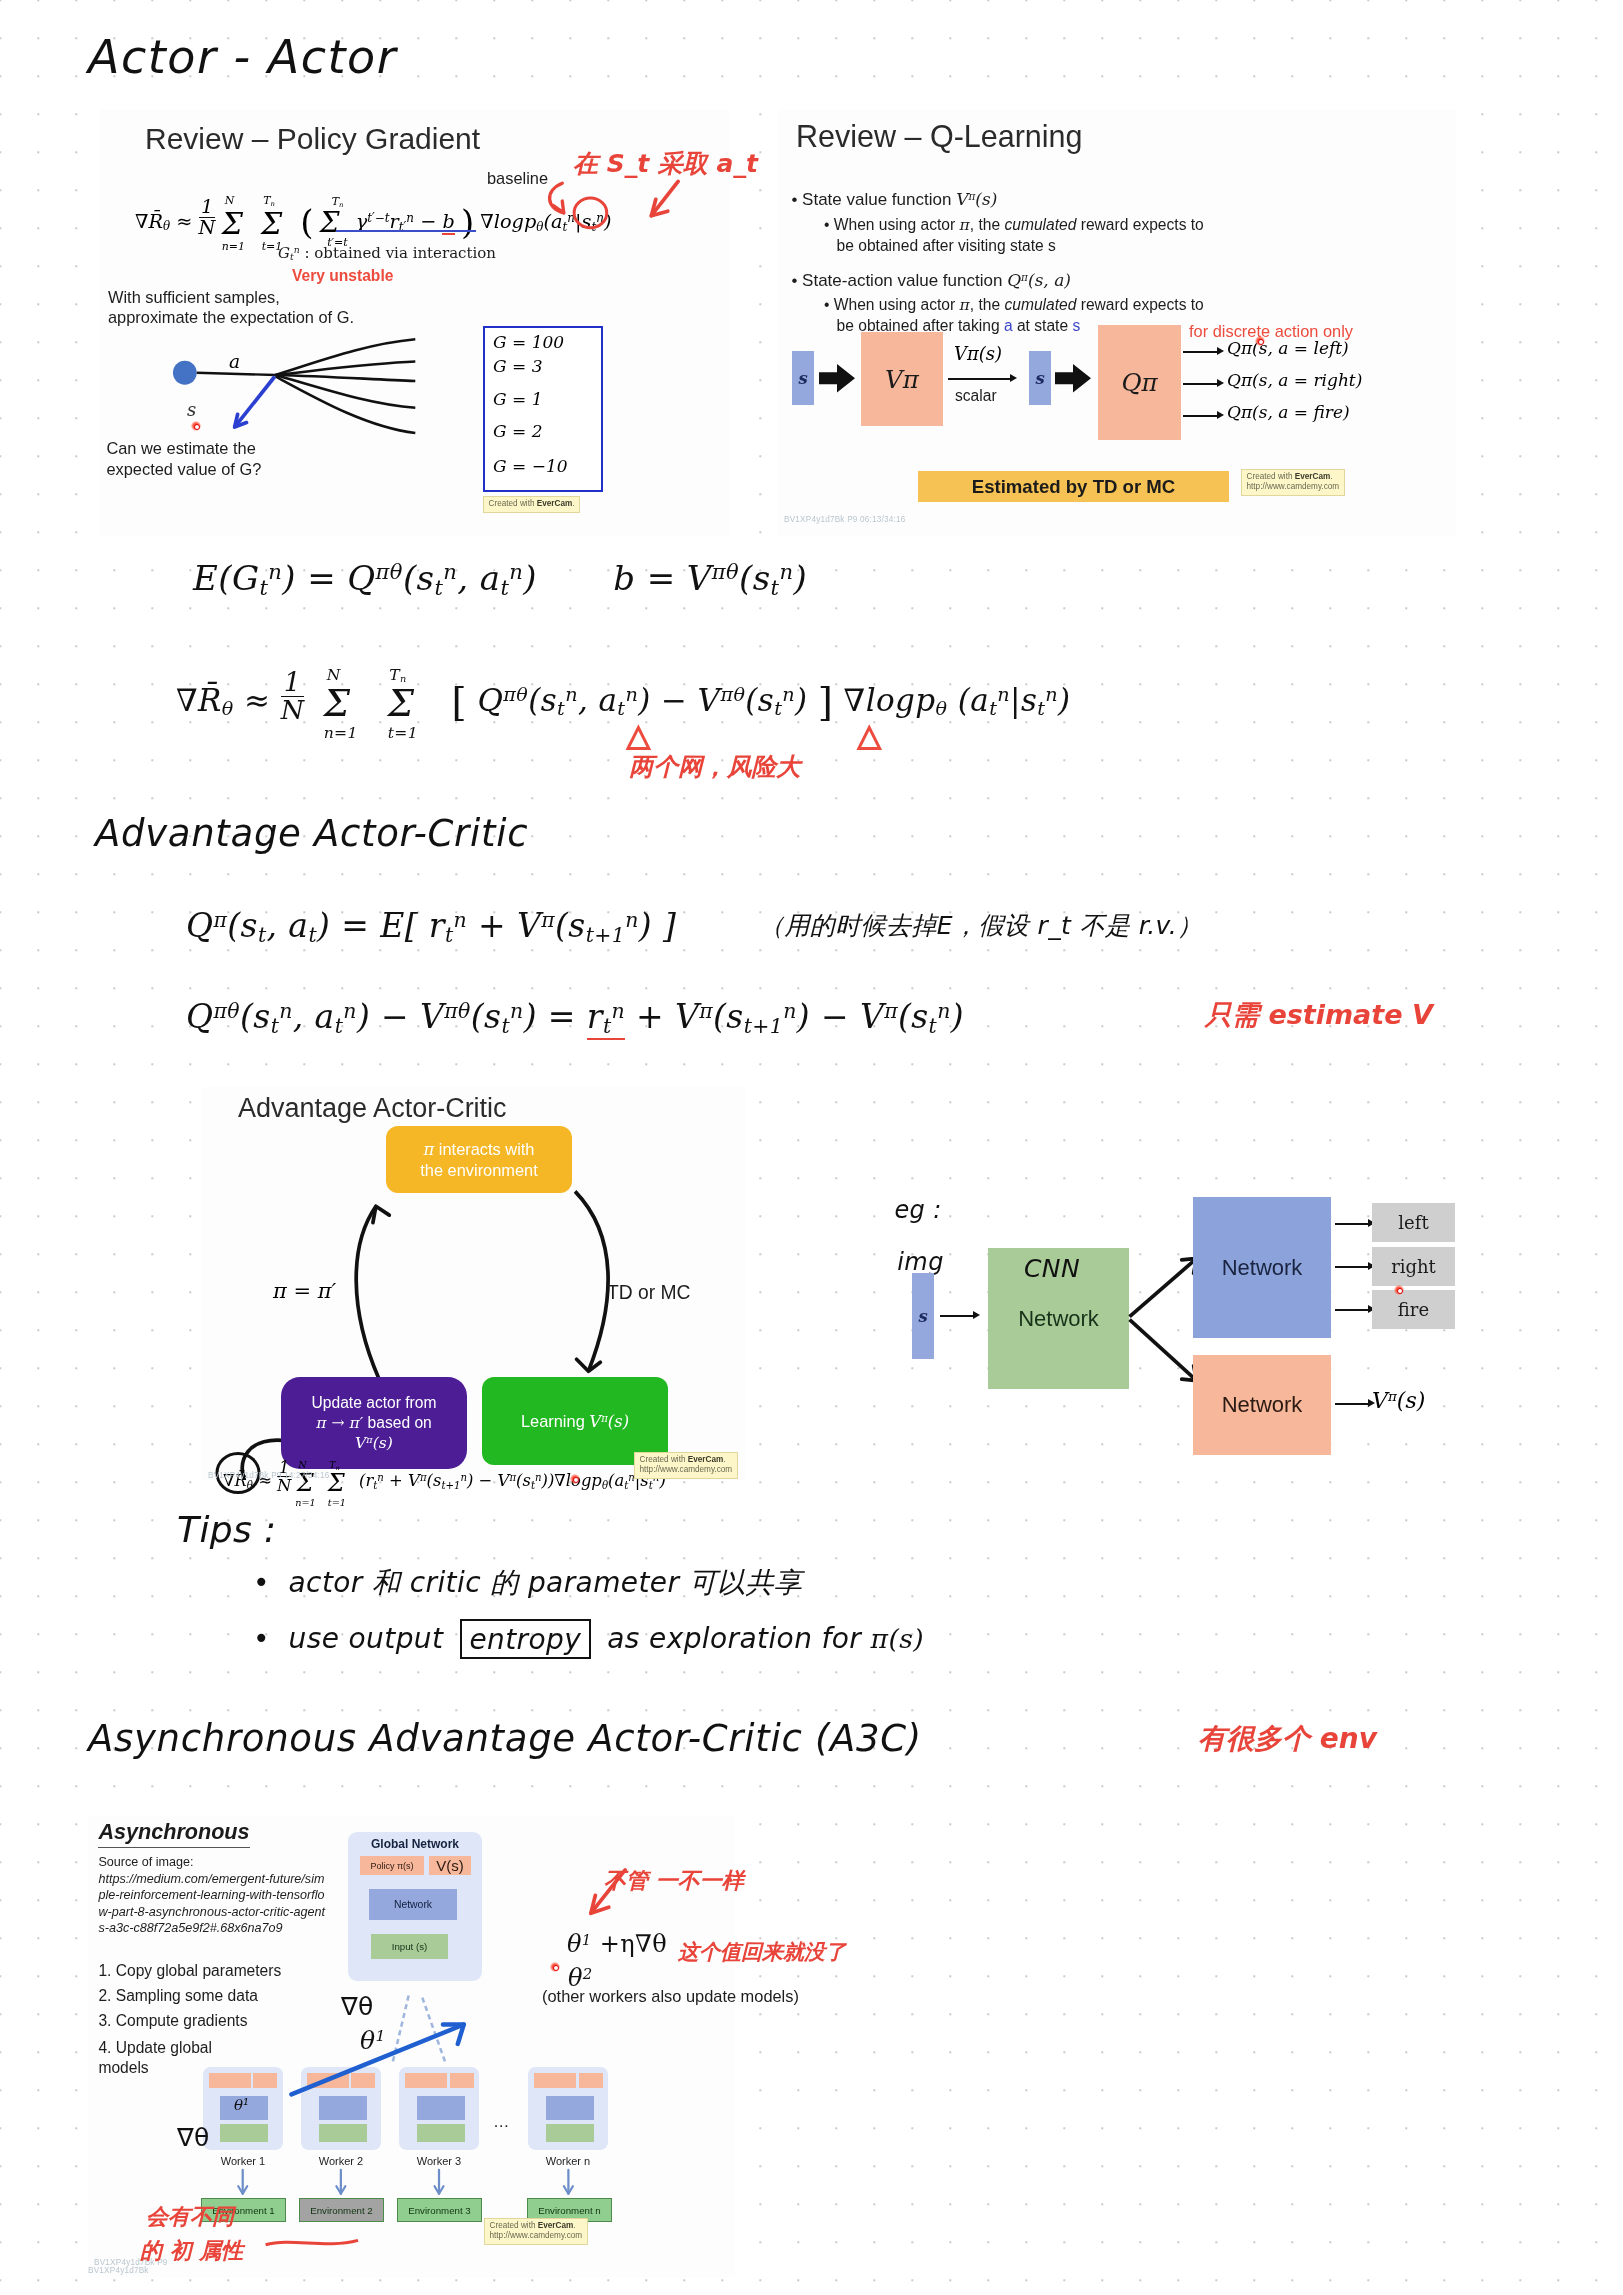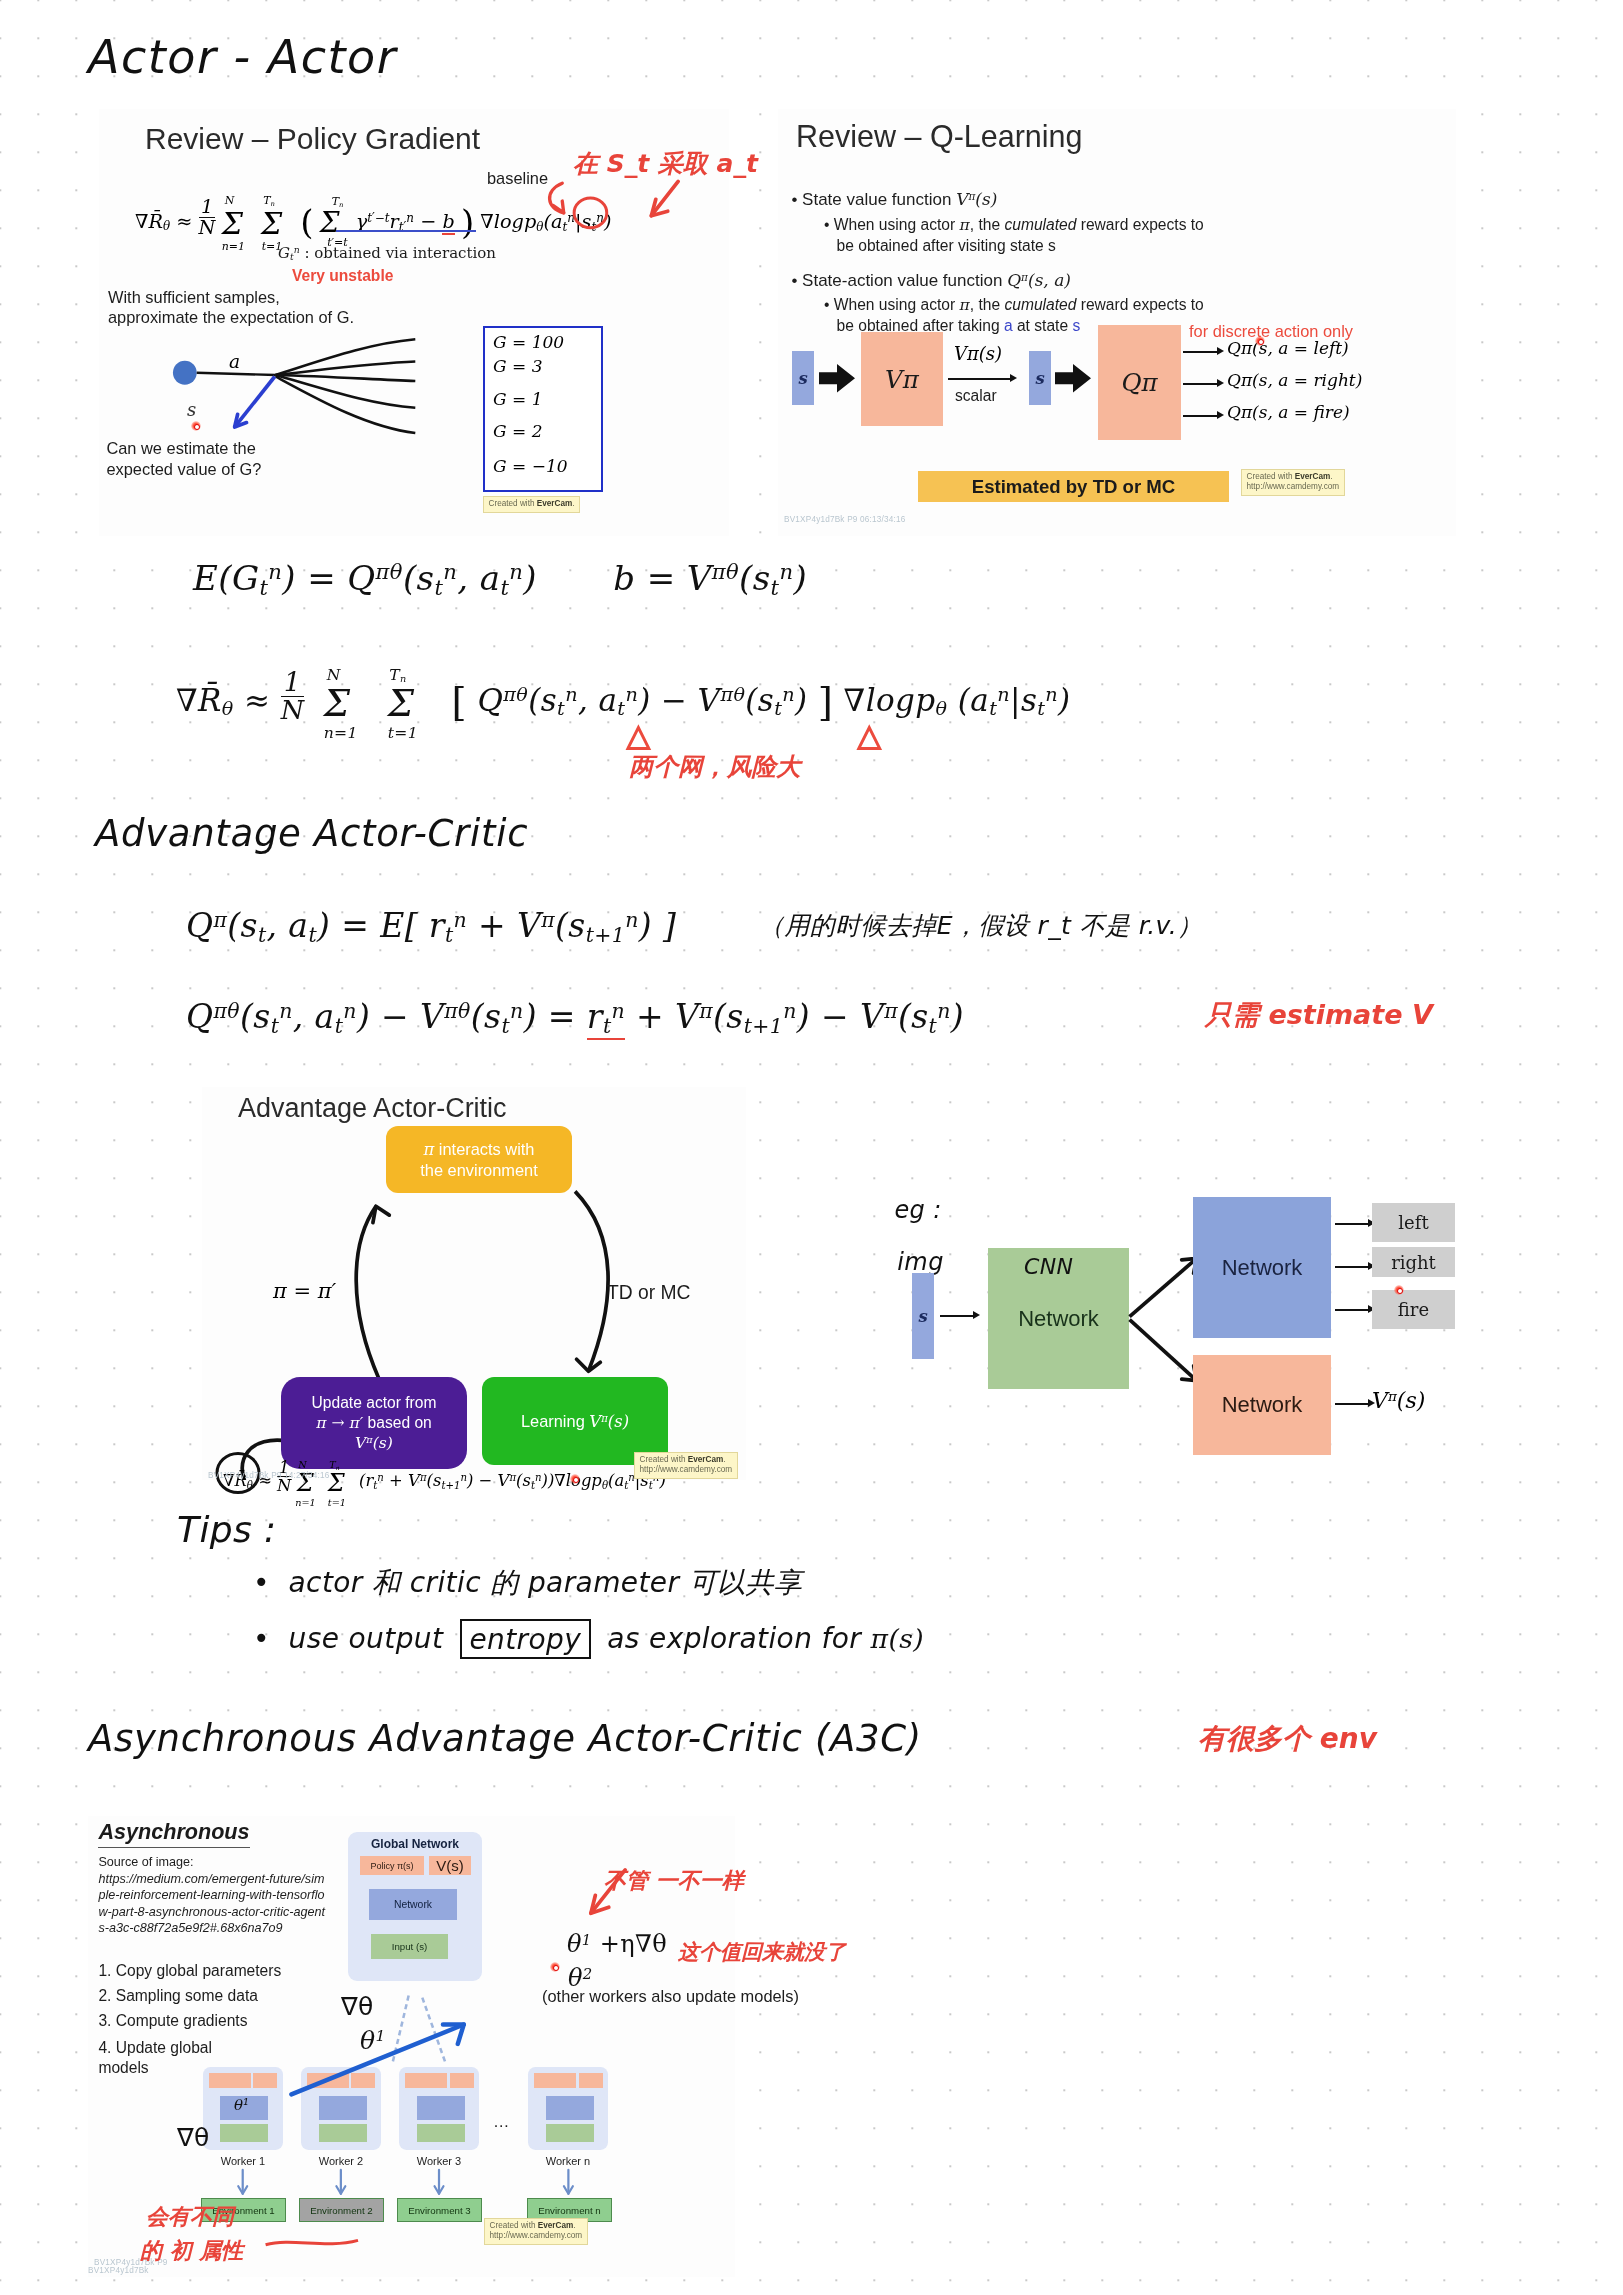--- a/index.html
+++ b/index.html
@@ -308,36 +308,36 @@
 
 <div class="layer" style="left:878px;top:1190px;width:595px;height:298px;">
 
   <div class="hw" style="position:absolute;left:16.4px;top:6px;font-size:24px;font-style:italic;">eg :</div>
   <div class="hw" style="position:absolute;left:19.3px;top:58px;font-size:24px;font-style:italic;">img</div>
 
   <div class="box bx-blue" style="left:34px;top:83px;width:22px;height:86px;font-family:'DejaVu Serif',serif;font-style:italic;font-weight:700;font-size:16.4px;color:#1b2a5e;">s</div>
   <div class="arrow-r" style="left:62px;top:125px;width:33px;"></div>
 
   <div class="box bx-green" style="left:110px;top:58px;width:141px;height:141px;font-family:'Liberation Sans',sans-serif;font-size:22px;color:#18321a;">Network</div>
-  <div class="hw" style="position:absolute;left:146px;top:64px;font-size:22px;font-style:italic;">CNN</div>
+  <div class="hw" style="position:absolute;left:146px;top:64px;font-size:25px;font-style:italic;">CNN</div>
 
   <svg style="position:absolute;left:250px;top:58px;" width="97" height="149" viewBox="0 0 130 200">
     <path d="M2 92 L92 14" stroke="#111" stroke-width="5" fill="none"></path>
     <path d="M92 14 l-20 2 M92 14 l-4 20" stroke="#111" stroke-width="5" fill="none" stroke-linecap="round"></path>
     <path d="M2 96 L92 178" stroke="#111" stroke-width="5" fill="none"></path>
     <path d="M92 178 l-20 -2 M92 178 l-4 -20" stroke="#111" stroke-width="5" fill="none" stroke-linecap="round"></path>
   </svg>
 
   <div class="box bx-bluebig" style="left:315px;top:7.4px;width:138px;height:141px;font-family:'Liberation Sans',sans-serif;font-size:22px;color:#1a2340;">Network</div>
   <div class="box bx-salmon" style="left:315px;top:165px;width:138px;height:100px;font-family:'Liberation Sans',sans-serif;font-size:22px;color:#2b1a12;">Network</div>
 
   <div class="arrow-r" style="left:457px;top:33px;width:33px;"></div>
   <div class="box bx-gray" style="left:494px;top:13.4px;width:83px;height:39px;font-family:'DejaVu Serif',serif;font-size:18px;color:#1b1b1b;">left</div>
   <div class="arrow-r" style="left:457px;top:76px;width:33px;"></div>
-  <div class="box bx-gray" style="left:494px;top:57px;width:83px;height:30px;font-family:'DejaVu Serif',serif;font-size:18px;color:#1b1b1b;">right</div>
+  <div class="box bx-gray" style="left:494px;top:57px;width:83px;height:39px;font-family:'DejaVu Serif',serif;font-size:18px;color:#1b1b1b;">right</div>
   <div class="arrow-r" style="left:457px;top:119px;width:33px;"></div>
   <div class="box bx-gray" style="left:494px;top:100px;width:83px;height:39px;font-family:'DejaVu Serif',serif;font-size:18px;color:#1b1b1b;">fire</div>
   <div class="redlaser" style="left:516px;top:95px;"></div>
 
   <div class="arrow-r" style="left:457px;top:213px;width:33px;"></div>
   <div class="math" style="position:absolute;left:494px;top:198px;font-size:22px;">V<sup>π</sup>(s)</div>
 </div>
 
 <div class="layer hw" style="left:177px;top:1509px;font-size:36px;font-style:italic;">Tips :</div>
 

